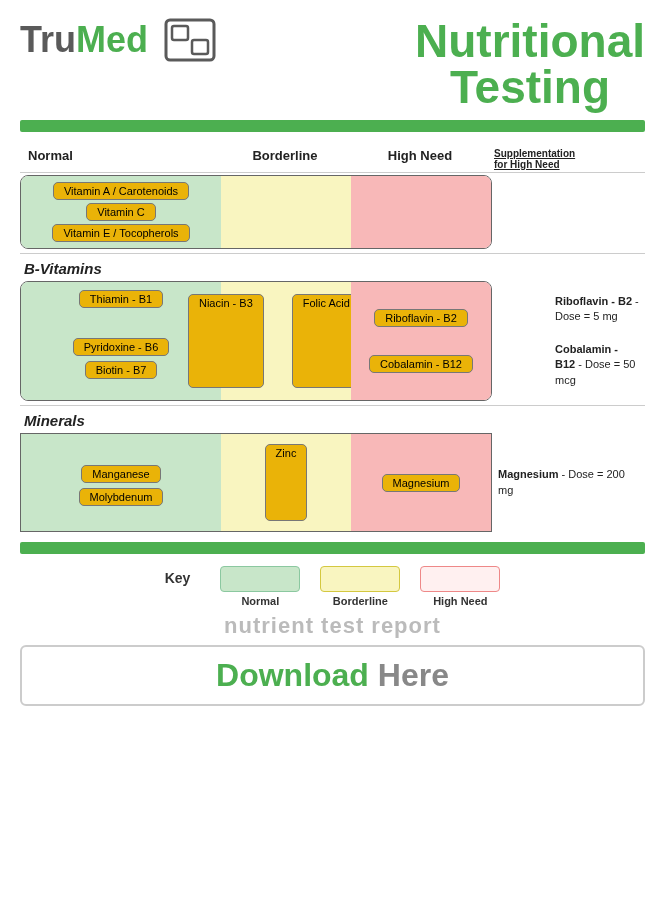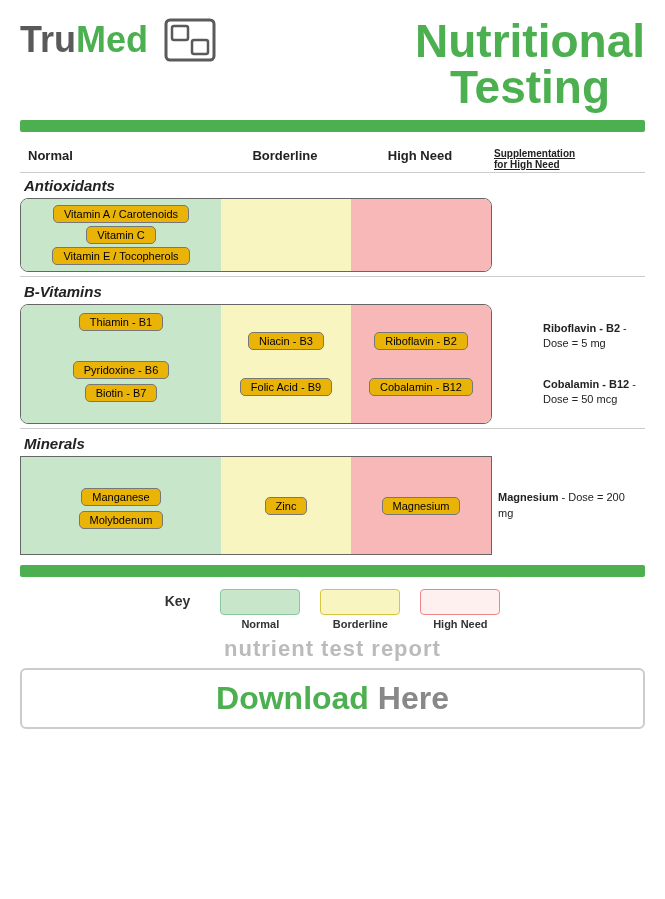--- a/index.html
+++ b/index.html
@@ -93,22 +93,21 @@
       display: flex;
       flex-direction: column;
       align-items: center;
       justify-content: center;
       gap: 3px;
       padding: 6px 4px;
     }
     .borderline-cell {
       background: #f9f5c0;
       display: flex;
-      flex-direction: column;
-      align-items: center;
+      flex-direction: row;
       justify-content: center;
       gap: 3px;
       padding: 6px 4px;
     }
     .highneed-cell {
       background: #f8b8b8;
       display: flex;
       flex-direction: column;
       align-items: center;
       justify-content: center;
@@ -204,21 +203,20 @@
 <div class="chart-container">
 
   <div class="col-headers">
     <div class="col-header left">Normal</div>
     <div class="col-header">Borderline</div>
     <div class="col-header">High Need</div>
     <div class="col-header right-align" style="font-size:10px; font-weight:700;text-decoration:underline;">Supplementation<br>for High Need</div>
   </div>
 
   <div class="section">
-    <div class="section-label">Antioxidants</div>
     <div style="display:flex; margin: 2px 0 4px 0;">
 
       <div style="border:1.5px solid #666; border-radius:8px; overflow:hidden; display:grid; grid-template-columns:200px 130px 140px;">
 
         <div class="normal-cell">
           <div class="nb">Vitamin A / Carotenoids</div>
           <div class="nb">Vitamin C</div>
           <div class="nb">Vitamin E / Tocopherols</div>
         </div>
 
@@ -228,21 +226,21 @@
       </div>
 
       <div style="flex:1; padding: 4px 6px; font-size:11px;"></div>
     </div>
   </div>
 
   <div class="section-divider"></div>
 
   <div class="section">
     <div class="section-label">B-Vitamins</div>
-    <div style="display:flex; margin: 2px 0 4px 0;">
+    <div style="display:flex; margin: 2px 0 4px 0; gap: 12px;">
 
       <div style="border:1.5px solid #666; border-radius:8px; overflow:hidden; display:grid; grid-template-columns:200px 130px 140px;">
 
         <div class="normal-cell" style="gap:5px; padding: 8px 4px;">
           <div class="nb">Thiamin - B1</div>
           <div style="height:20px;"></div>
           <div class="nb">Pyridoxine - B6</div>
           <div class="nb">Biotin - B7</div>
           <div style="height:8px;"></div>
         </div>

